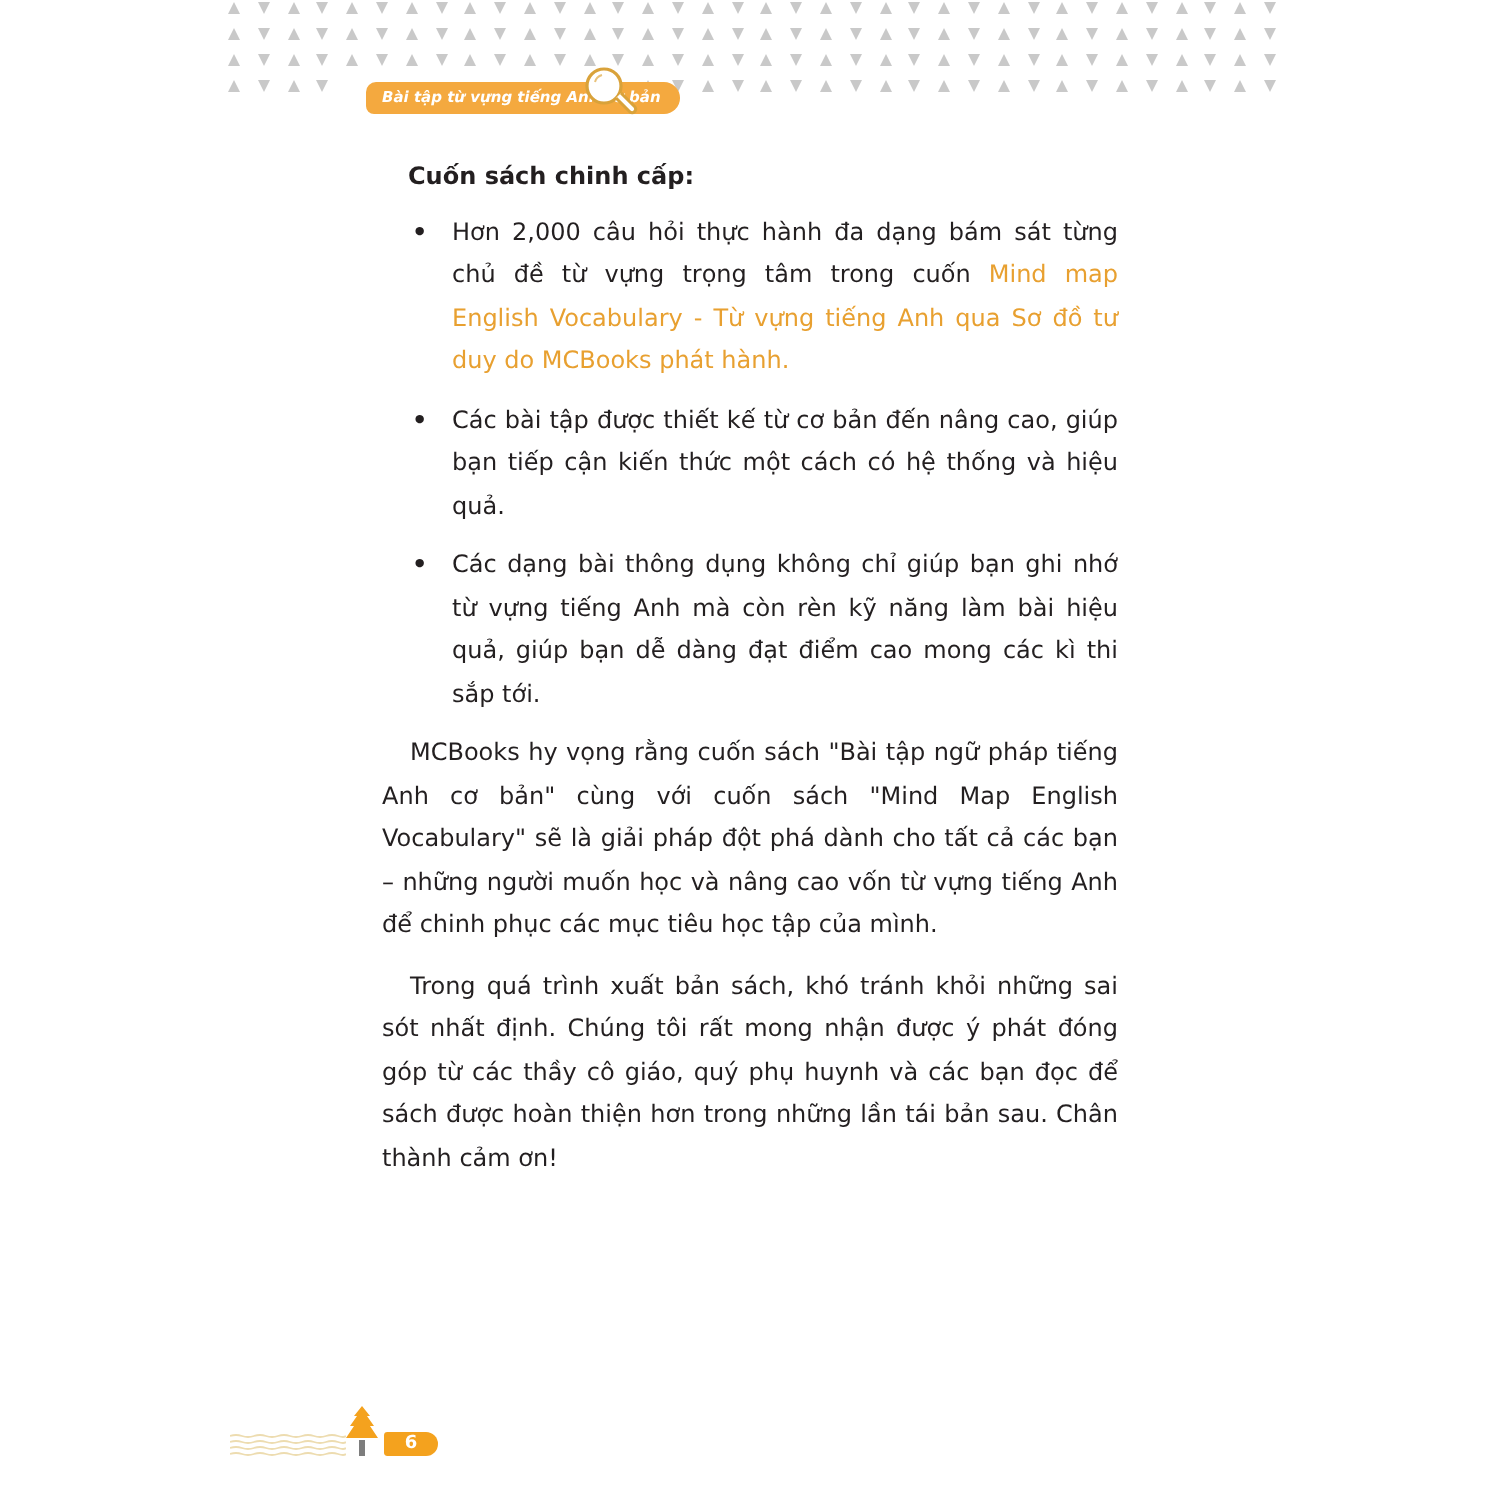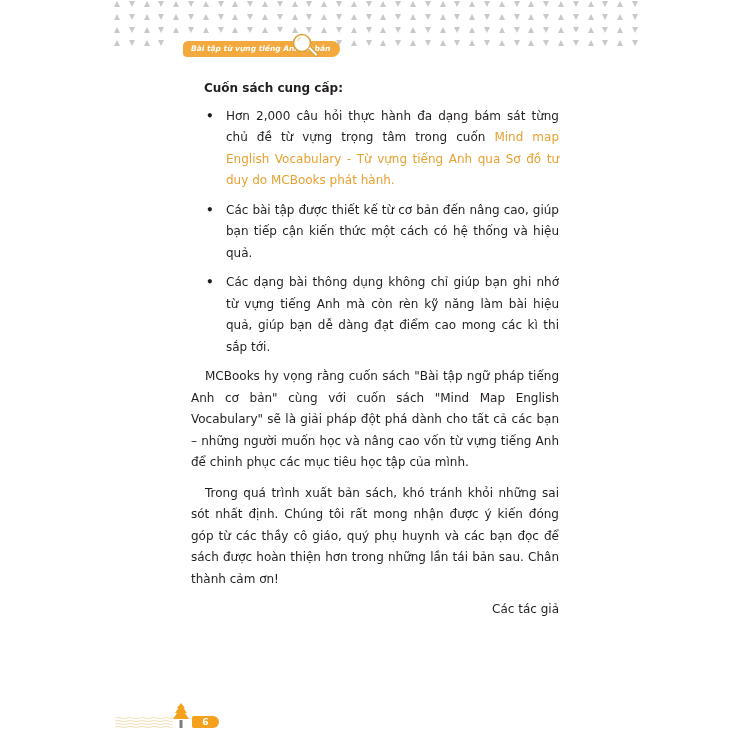--- a/index.html
+++ b/index.html
@@ -192,38 +192,37 @@
   </div>
 
 <div class="header-tag">Bài tập từ vựng tiếng Anh cơ bản</div>
 <svg class="magnifier" viewBox="0 0 32 28">
   <circle cx="12" cy="11" r="8.5" fill="#ffffff" stroke="#d9a23a" stroke-width="1.6"></circle>
   <path d="M7.5 9 A5 5 0 0 1 11 5.5" fill="none" stroke="#e9c27a" stroke-width="1"></path>
   <path d="M18 17 L25 24 A1.8 1.8 0 0 0 27.5 21.5 L20.5 14.5" fill="#ffffff" stroke="#d9a23a" stroke-width="1.5" stroke-linejoin="round"></path>
 </svg>
 
 <div class="content">
-  <div class="heading">Cuốn sách cung cấp:</div>
+  <div class="heading">Cuốn sách chinh cấp:</div>
   <ul class="bullets">
     <li>
       <span class="dot">•</span>
       <span>Hơn 2,000 câu hỏi thực hành đa dạng bám sát từng chủ đề từ vựng trọng tâm trong cuốn </span><span class="hl">Mind map English Vocabulary - Từ vựng tiếng Anh qua Sơ đồ tư duy do MCBooks phát hành.</span>
     </li>
     <li>
       <span class="dot">•</span>
       <span>Các bài tập được thiết kế từ cơ bản đến nâng cao, giúp bạn tiếp cận kiến thức một cách có hệ thống và hiệu quả.</span>
     </li>
     <li>
       <span class="dot">•</span>
       <span>Các dạng bài thông dụng không chỉ giúp bạn ghi nhớ từ vựng tiếng Anh mà còn rèn kỹ năng làm bài hiệu quả, giúp bạn dễ dàng đạt điểm cao mong các kì thi sắp tới.</span>
     </li>
   </ul>
   <p class="para">MCBooks hy vọng rằng cuốn sách "Bài tập ngữ pháp tiếng Anh cơ bản" cùng với cuốn sách "Mind Map English Vocabulary" sẽ là giải pháp đột phá dành cho tất cả các bạn – những người muốn học và nâng cao vốn từ vựng tiếng Anh để chinh phục các mục tiêu học tập của mình.</p>
-  <p class="para">Trong quá trình xuất bản sách, khó tránh khỏi những sai sót nhất định. Chúng tôi rất mong nhận được ý kiến đóng góp từ các thầy cô giáo, quý phụ huynh và các bạn đọc để sách được hoàn thiện hơn trong những lần tái bản sau. Chân thành cảm ơn!</p>
-  <div class="signature">Các tác giả</div>
+  <p class="para">Trong quá trình xuất bản sách, khó tránh khỏi những sai sót nhất định. Chúng tôi rất mong nhận được ý phát đóng góp từ các thầy cô giáo, quý phụ huynh và các bạn đọc để sách được hoàn thiện hơn trong những lần tái bản sau. Chân thành cảm ơn!</p>
 </div>
 
 <svg class="footer-lines" viewBox="0 0 58 14">
   <g fill="none" stroke="#eddcb0" stroke-width="0.9">
     <path d="M0 2 Q3 1 6 2 T12 2 T18 2 T24 2 T30 2 T36 2 T42 2 T48 2 T54 2 T58 2"></path>
     <path d="M0 5 Q3 4 6 5 T12 5 T18 5 T24 5 T30 5 T36 5 T42 5 T48 5 T54 5 T58 5"></path>
     <path d="M0 8 Q3 7 6 8 T12 8 T18 8 T24 8 T30 8 T36 8 T42 8 T48 8 T54 8 T58 8"></path>
     <path d="M0 11 Q3 10 6 11 T12 11 T18 11 T24 11 T30 11 T36 11 T42 11 T48 11 T54 11 T58 11"></path>
   </g>
 </svg>

